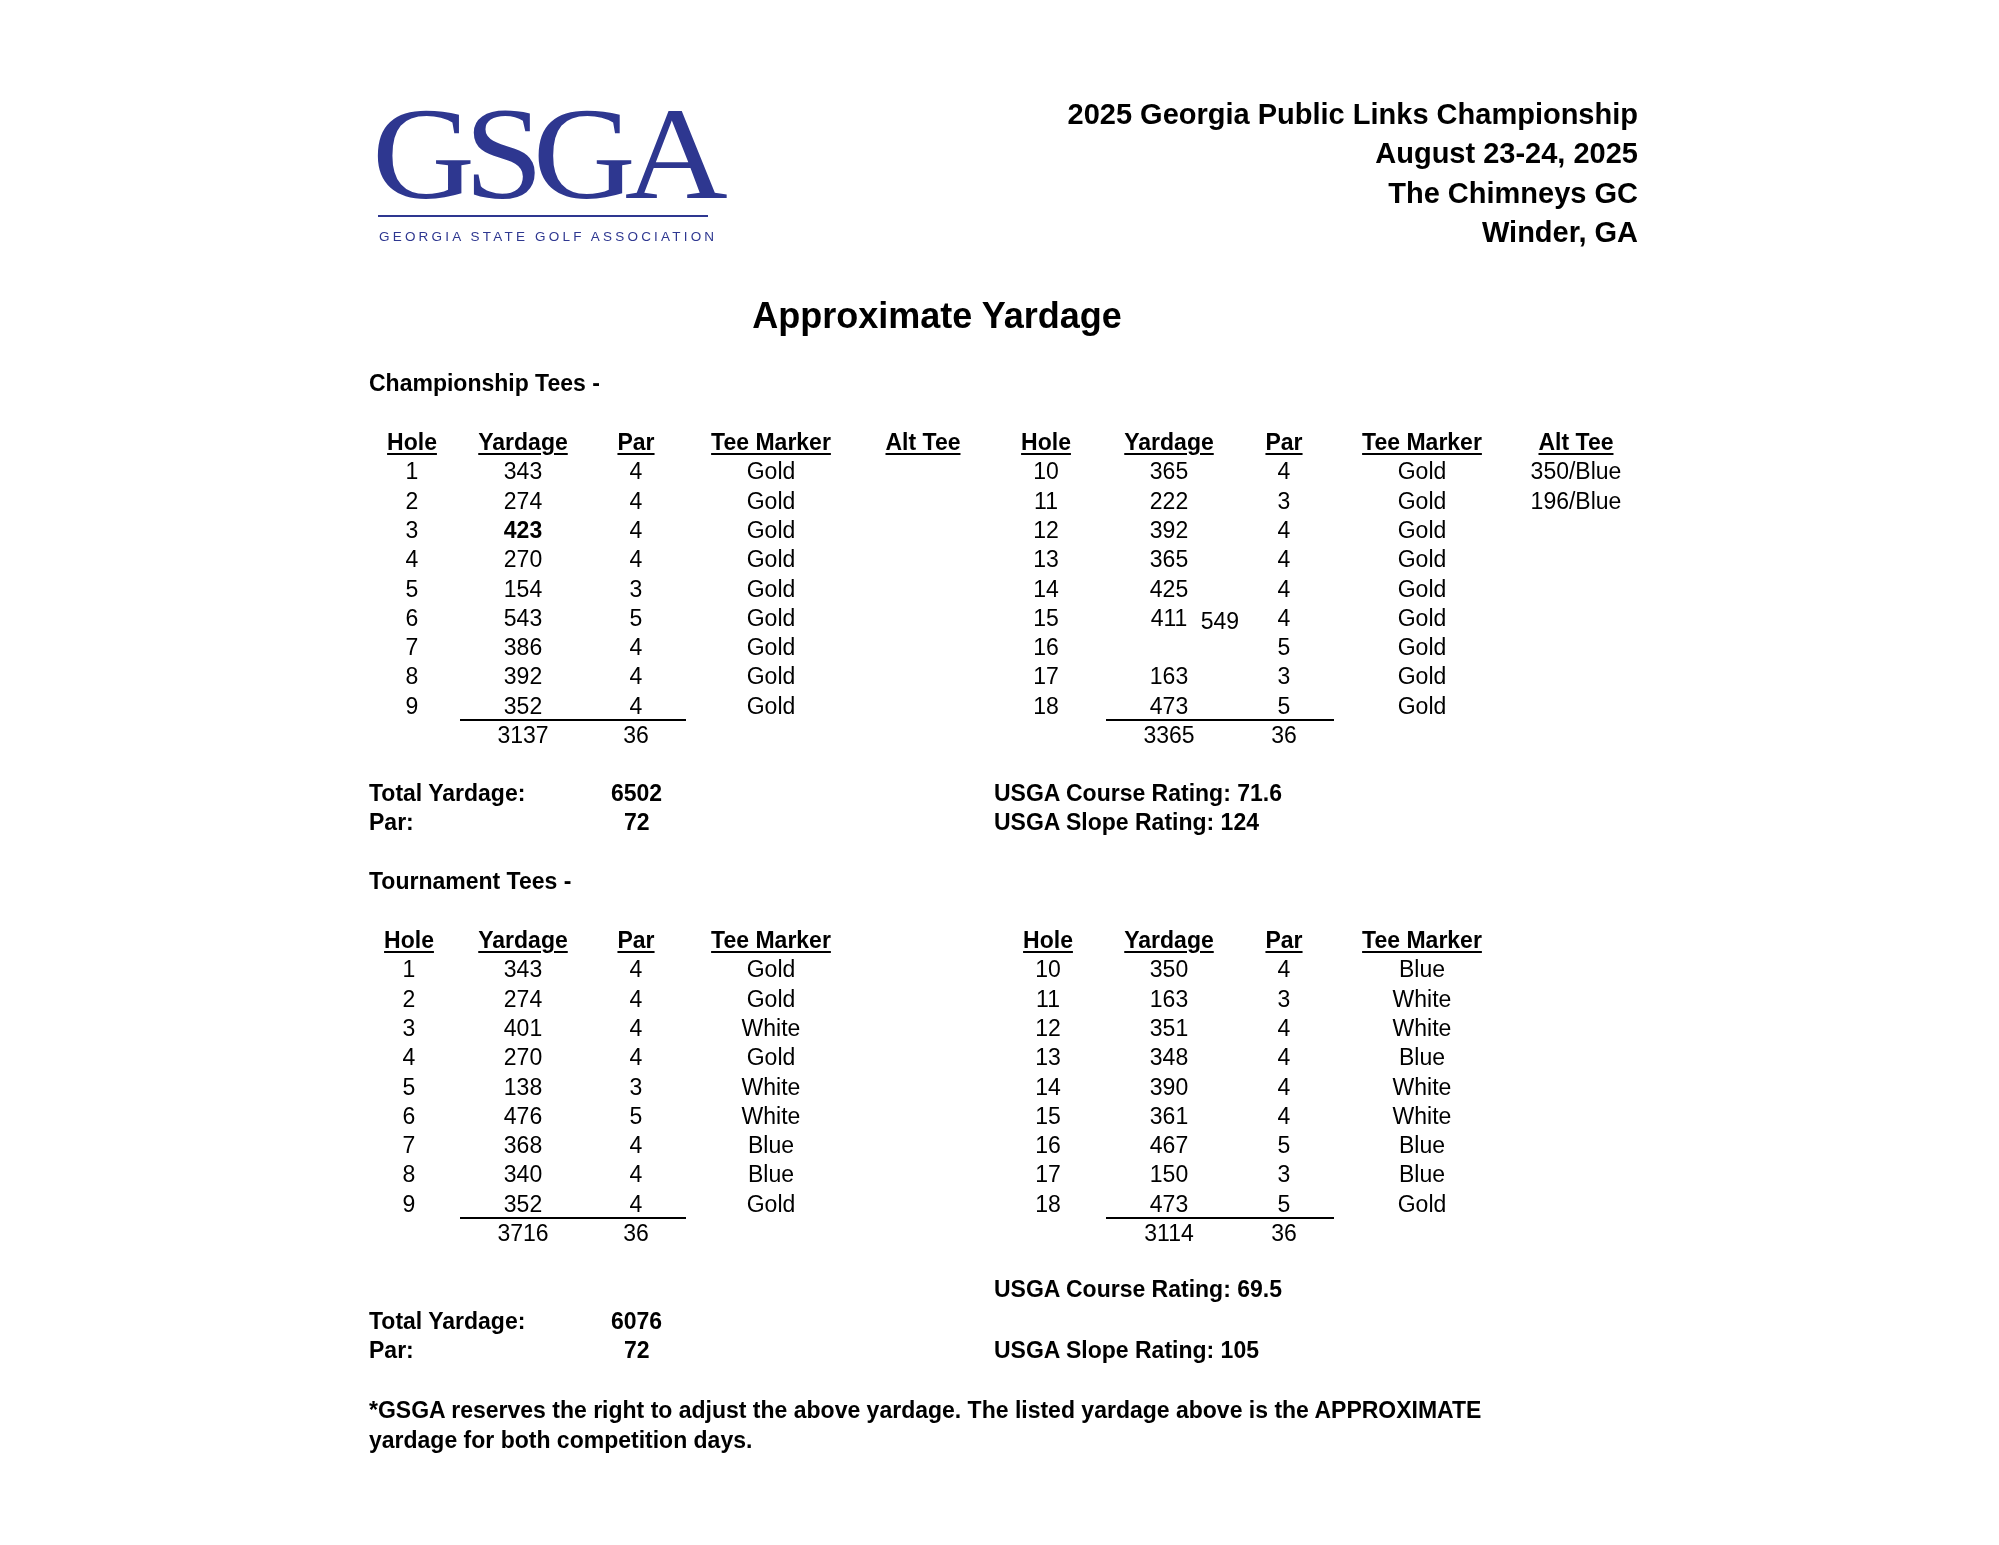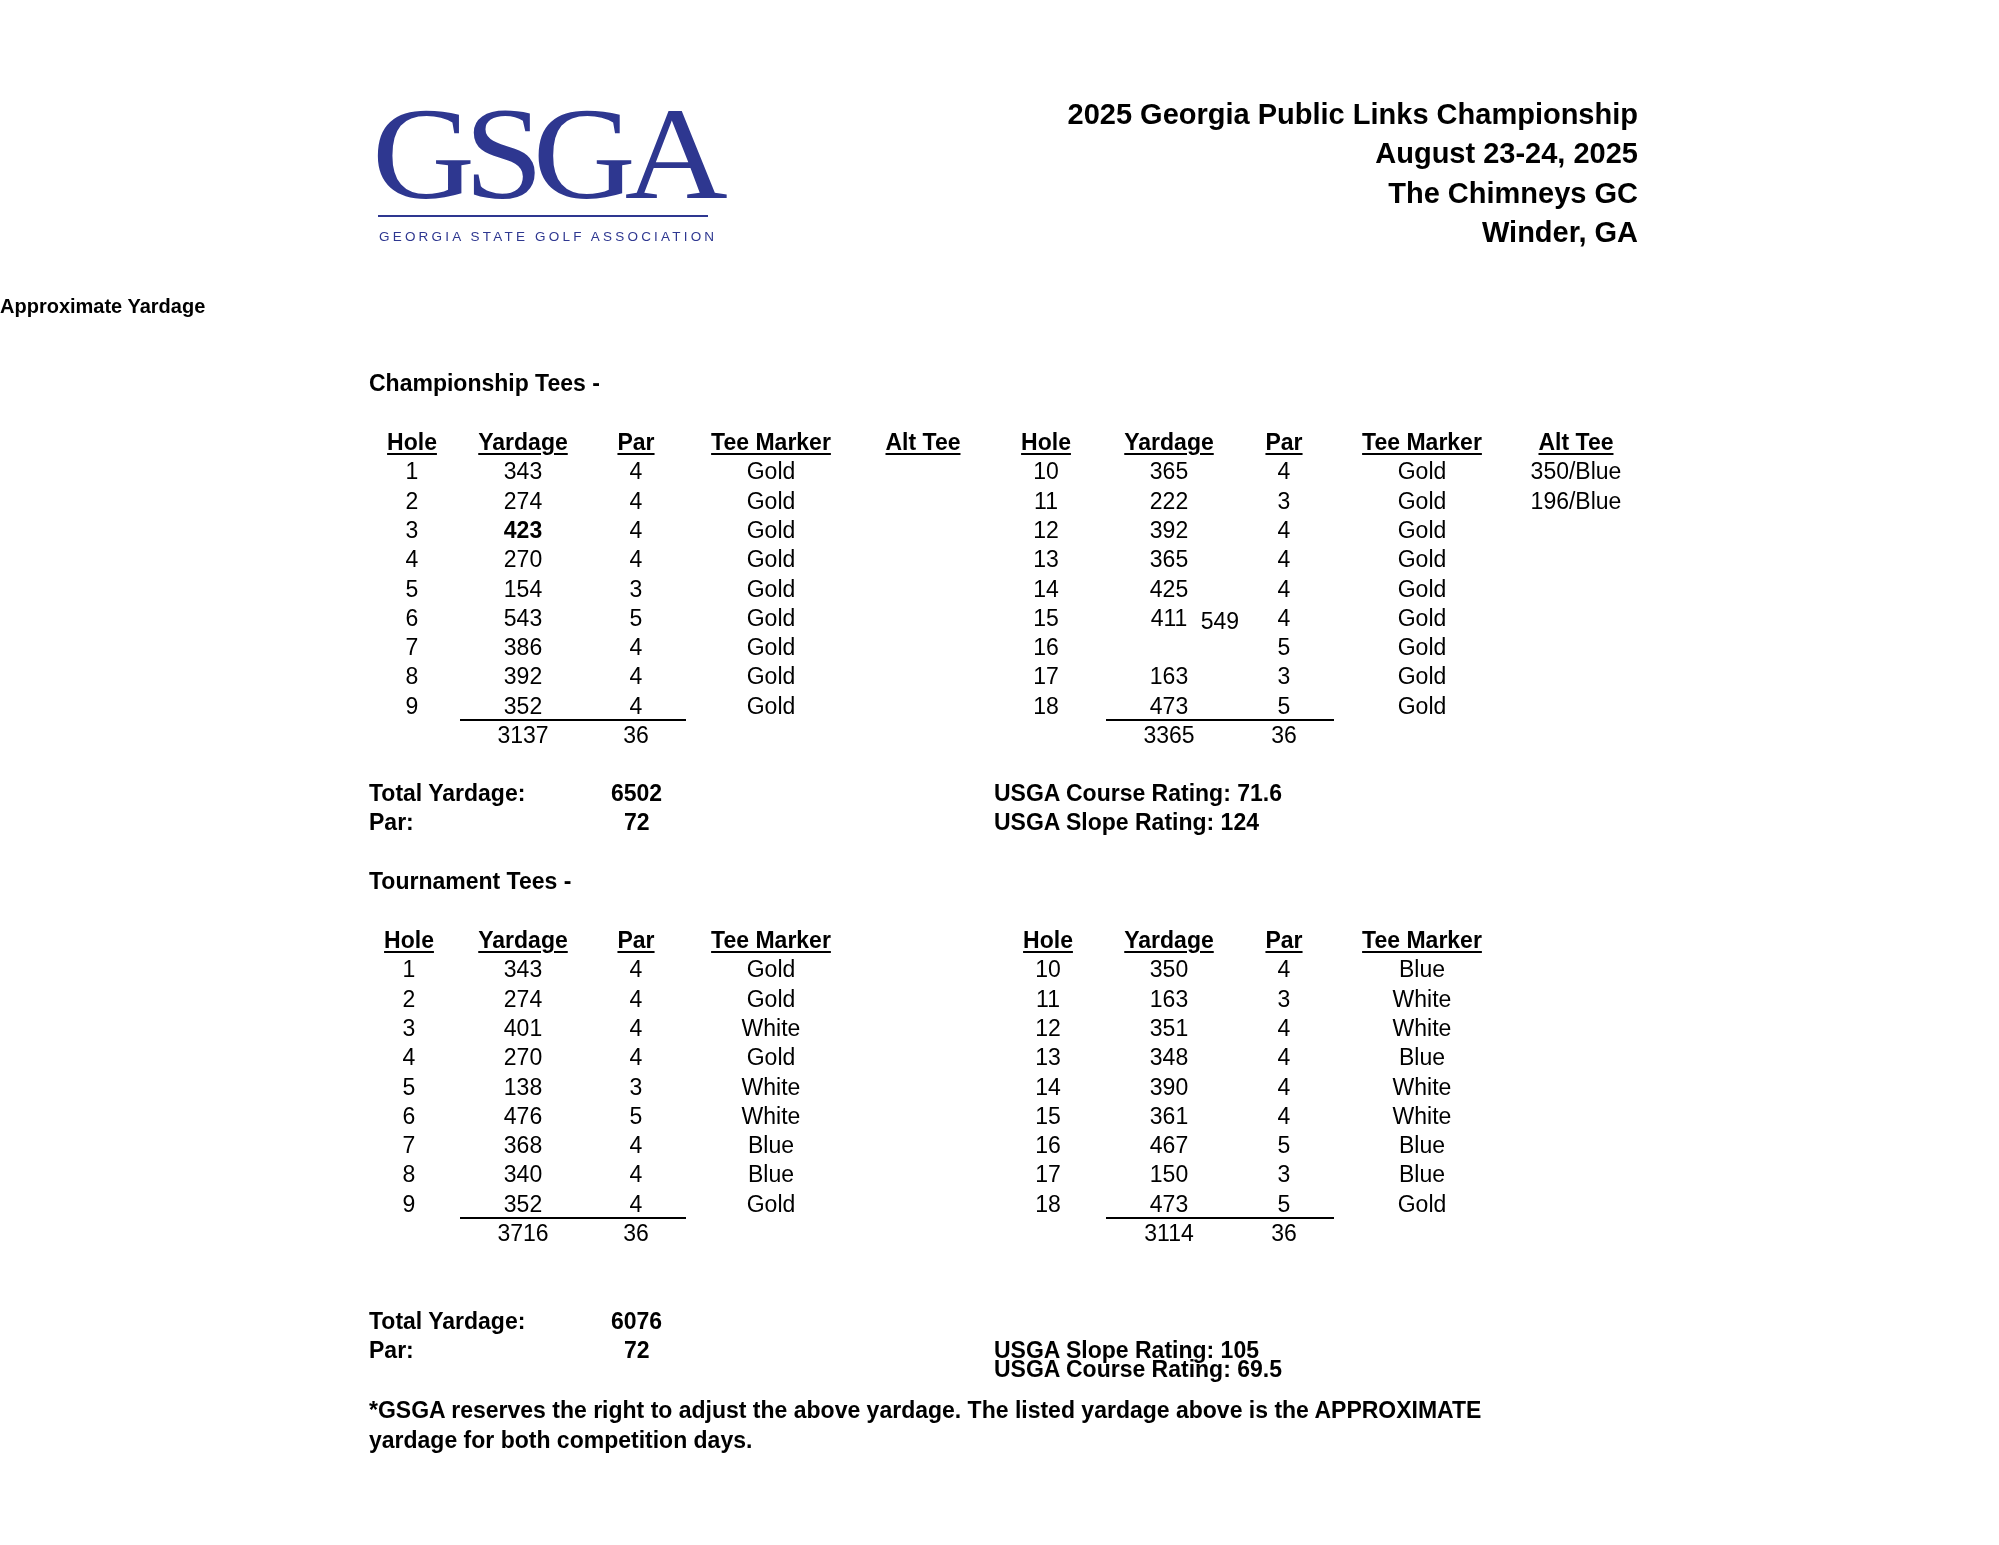--- a/index.html
+++ b/index.html
@@ -5,21 +5,21 @@
   html, body { margin: 0; padding: 0; background: #ffffff; }
   body { width: 1999px; height: 1545px; position: relative; overflow: hidden;
          font-family: "Liberation Sans", "DejaVu Sans", sans-serif; color: #000; }
   .abs { position: absolute; white-space: nowrap; }
   .logo-letters { position: absolute; left: 372px; top: 88px; font-family: "Liberation Serif", "DejaVu Serif", serif;
                   font-size: 132px; line-height: 132px; color: #2e3790; letter-spacing: -10px; transform: scaleX(1.08); transform-origin: left top; }
   .logo-rule { position: absolute; left: 378px; top: 215px; width: 330px; height: 2px; background: #2e3790; }
   .logo-tag { position: absolute; left: 379px; top: 229px; font-family: "Liberation Sans", sans-serif; font-size: 13.5px;
               letter-spacing: 3.2px; color: #2e3790; }
   .hdr-line { position: absolute; right: 361px; font-size: 29px; font-weight: bold; text-align: right; }
-  .title { position: absolute; left: 0; width: 1874px; text-align: left; top: 295px; font-size: 20px; font-weight: bold; }
+  .title { position: absolute; left: 0; width: 1874px; text-align: center; top: 295px; font-size: 36px; font-weight: bold; }
   .section { position: absolute; left: 369px; font-size: 23px; font-weight: bold; }
   .cell { position: absolute; font-size: 23px; text-align: center; width: 140px; margin-left: -70px; }
   .th { font-weight: bold; text-decoration: underline; text-underline-offset: 3px; text-decoration-thickness: 2px; }
   .rule { position: absolute; height: 2px; background: #000; }
   .stat { position: absolute; font-size: 23px; font-weight: bold; }
   .note { position: absolute; left: 369px; font-size: 23px; font-weight: bold; line-height: 30px; width: 1200px; white-space: normal; }
 </style>
 </head>
 <body>
 
@@ -317,17 +317,17 @@
     <div class="rule" style="left: 1106px; width: 228px; top: 1217px;"></div>
     <div class="cell abs" style="left: 1169px; top: 1220px;">3114</div>
     <div class="cell abs" style="left: 1284px; top: 1220px;">36</div>
   </div>
 
 <div>
   <div class="stat" style="left:369px; top:1308px">Total Yardage:</div>
   <div class="stat" style="left:611px; top:1308px">6076</div>
   <div class="stat" style="left:369px; top:1337px">Par:</div>
   <div class="stat" style="left:624px; top:1337px">72</div>
-  <div class="stat" style="left:994px; top:1356px">USGA Course Rating: 69.5</div>
+  <div class="stat" style="left:994px; top:1276px">USGA Course Rating: 69.5</div>
   <div class="stat" style="left:994px; top:1337px">USGA Slope Rating: 105</div>
 </div>
 
 <div class="note" style="top:1395px">*GSGA reserves the right to adjust the above yardage.  The listed yardage above is the APPROXIMATE yardage for both competition days.</div>
 
 </body></html>

